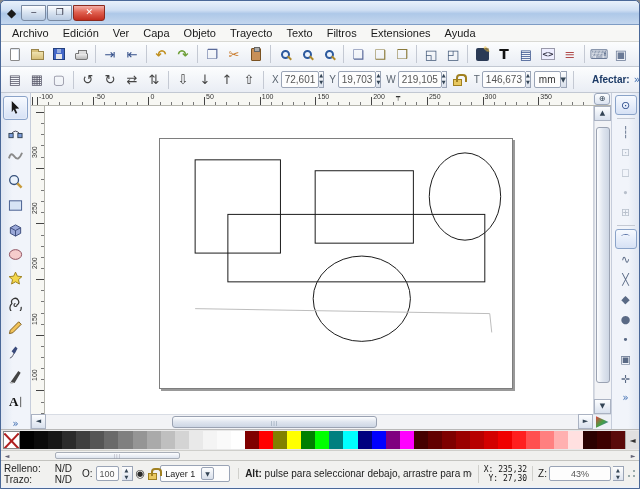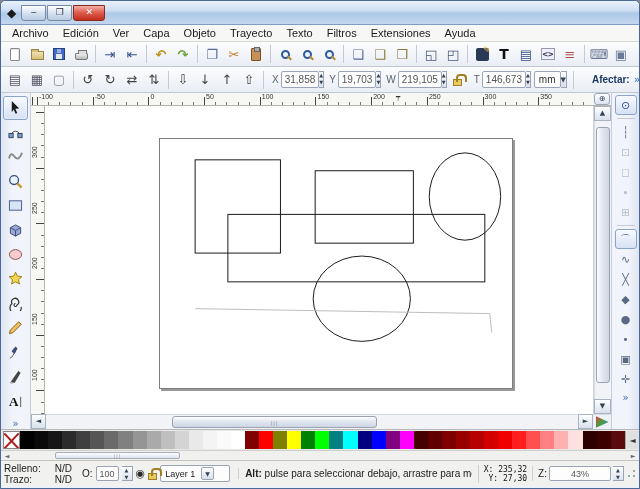--- a/index.html
+++ b/index.html
@@ -233,21 +233,21 @@
     <span class="tbtn g" style="color:#444">↻</span>
     <span class="tbtn g" style="color:#444">⇄</span>
     <span class="tbtn g" style="color:#444">⇅</span>
     <span class="sep"></span>
     <span class="tbtn g" style="color:#444">⇩</span>
     <span class="tbtn g" style="color:#444">↓</span>
     <span class="tbtn g" style="color:#444">↑</span>
     <span class="tbtn g" style="color:#444">⇧</span>
     <span class="sep"></span>
     <span class="flabel">X</span>
-    <span class="field">31,858</span>
+    <span class="field">72,601</span>
     <span class="spin">
         <span>▲</span>
         <span>▼</span>
       </span>
     <span class="flabel">Y</span>
     <span class="field">19,703</span>
     <span class="spin">
         <span>▲</span>
         <span>▼</span>
       </span>

